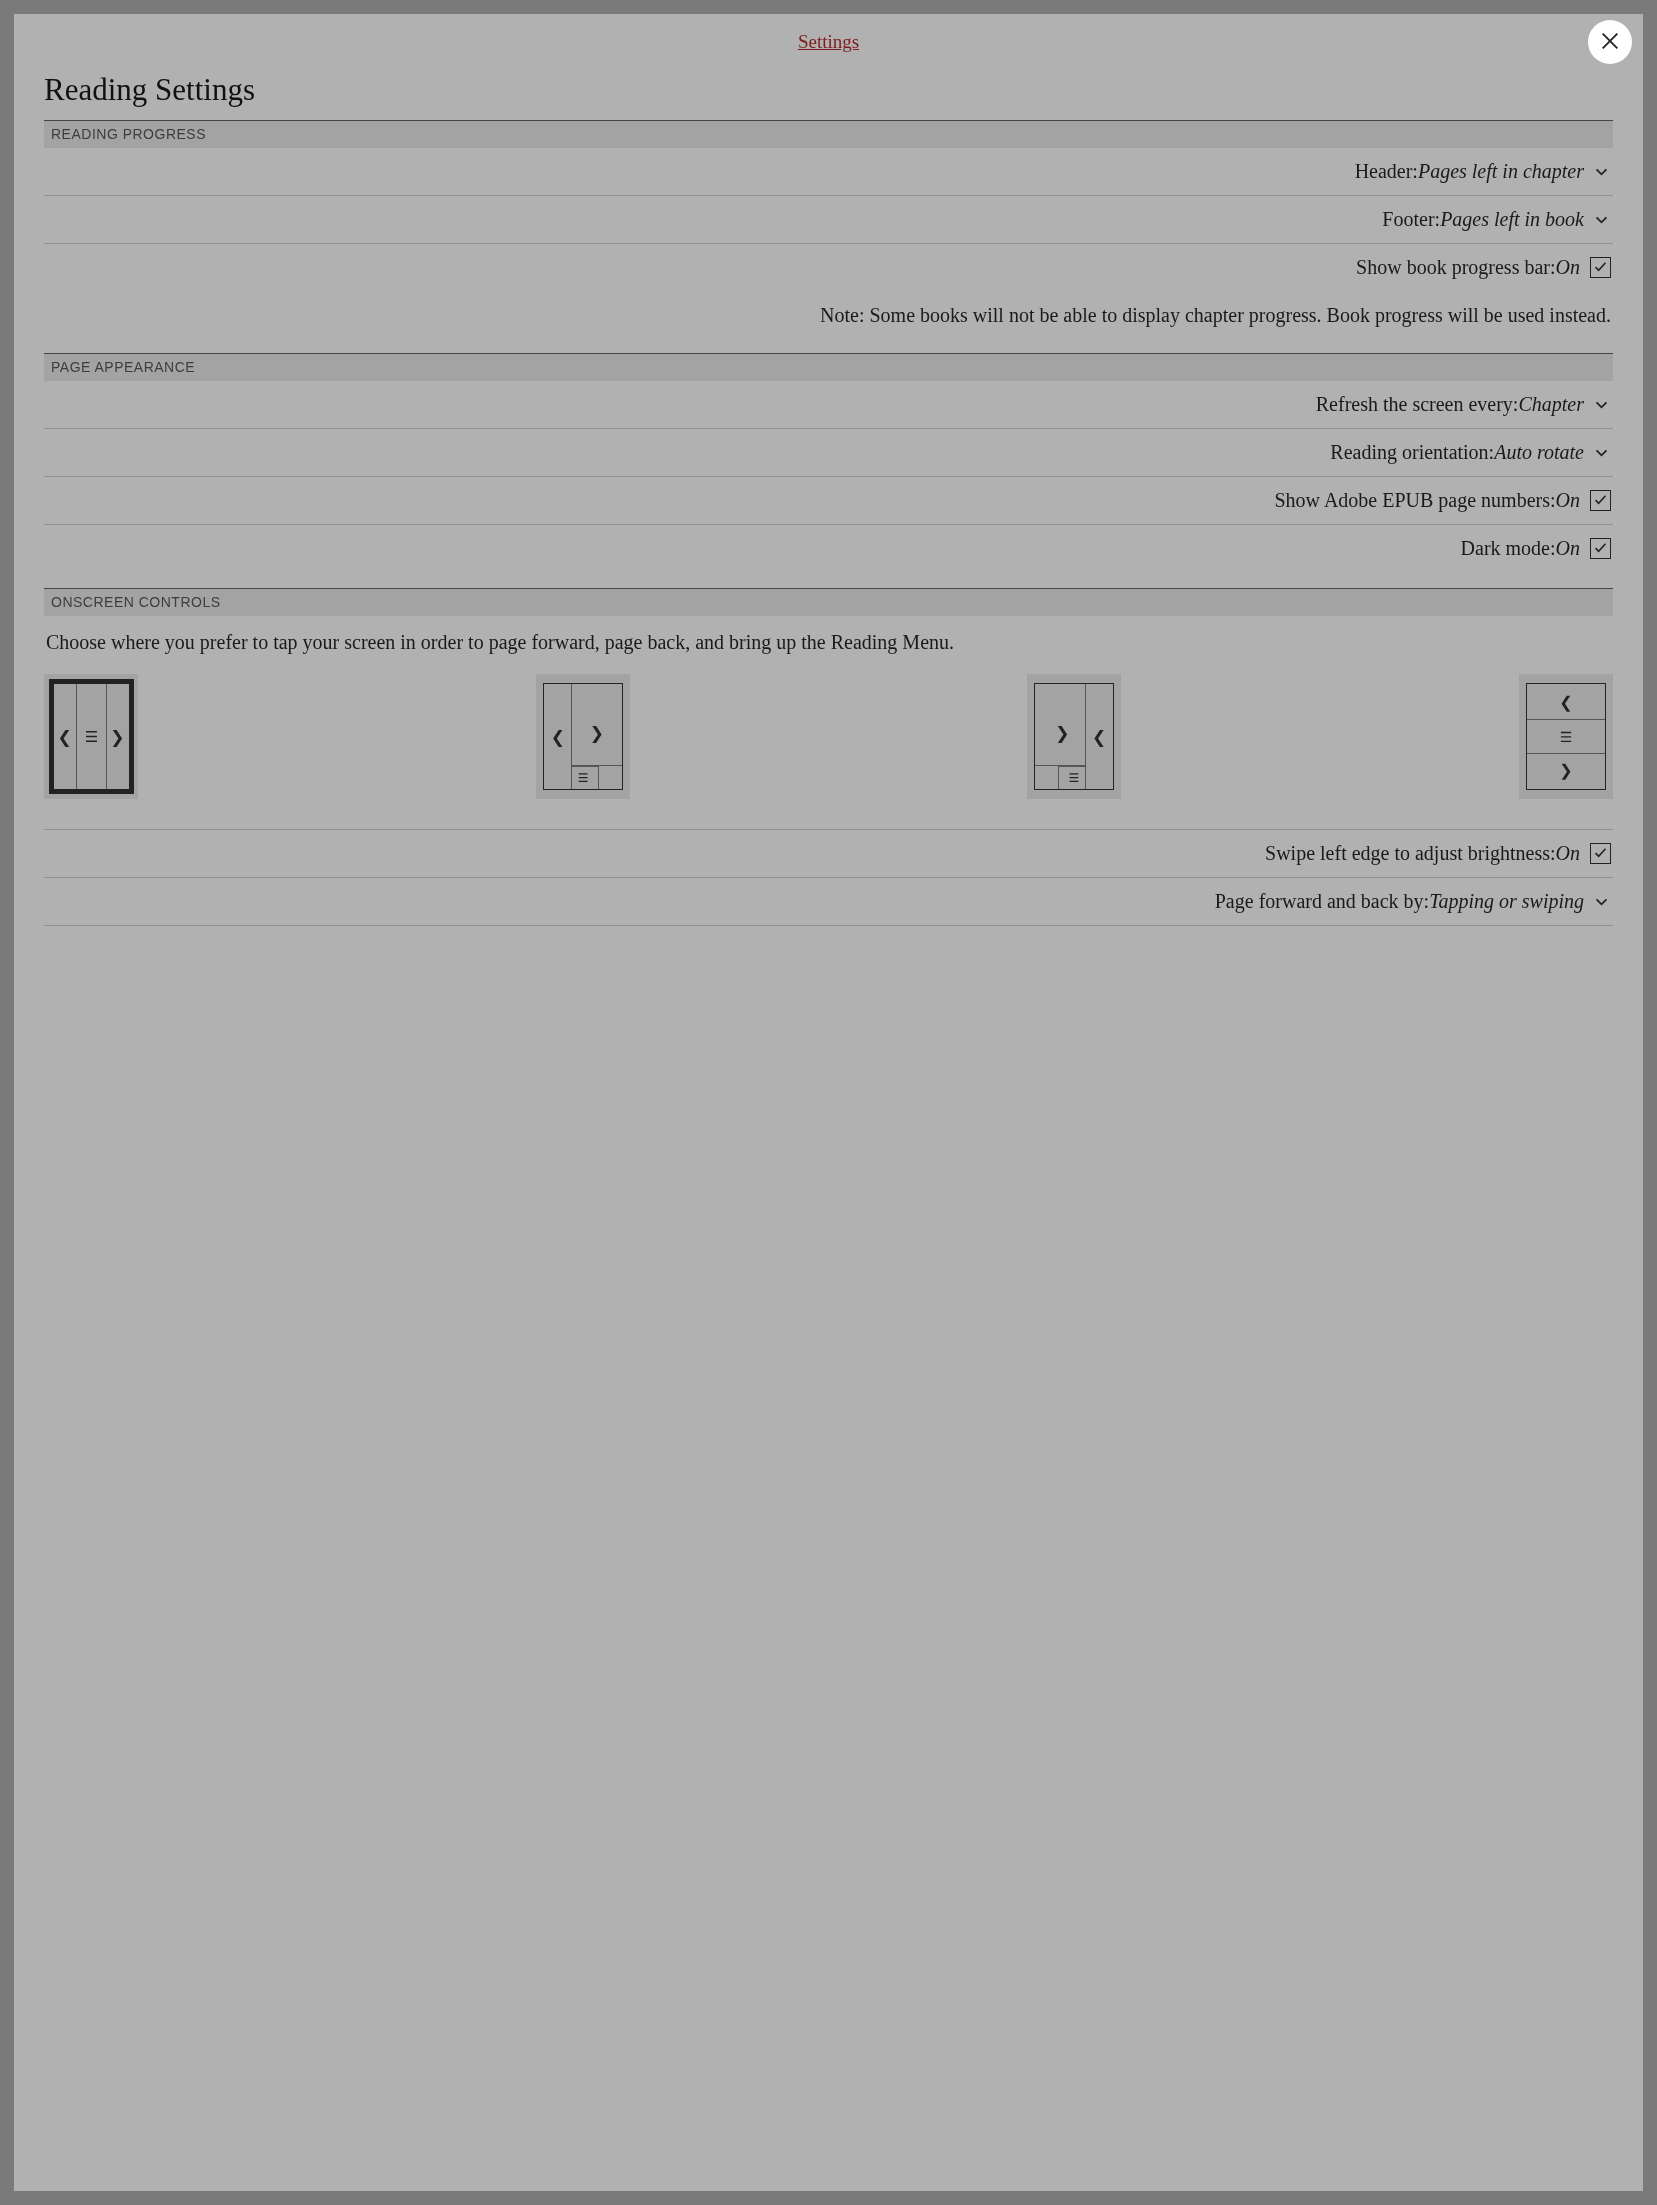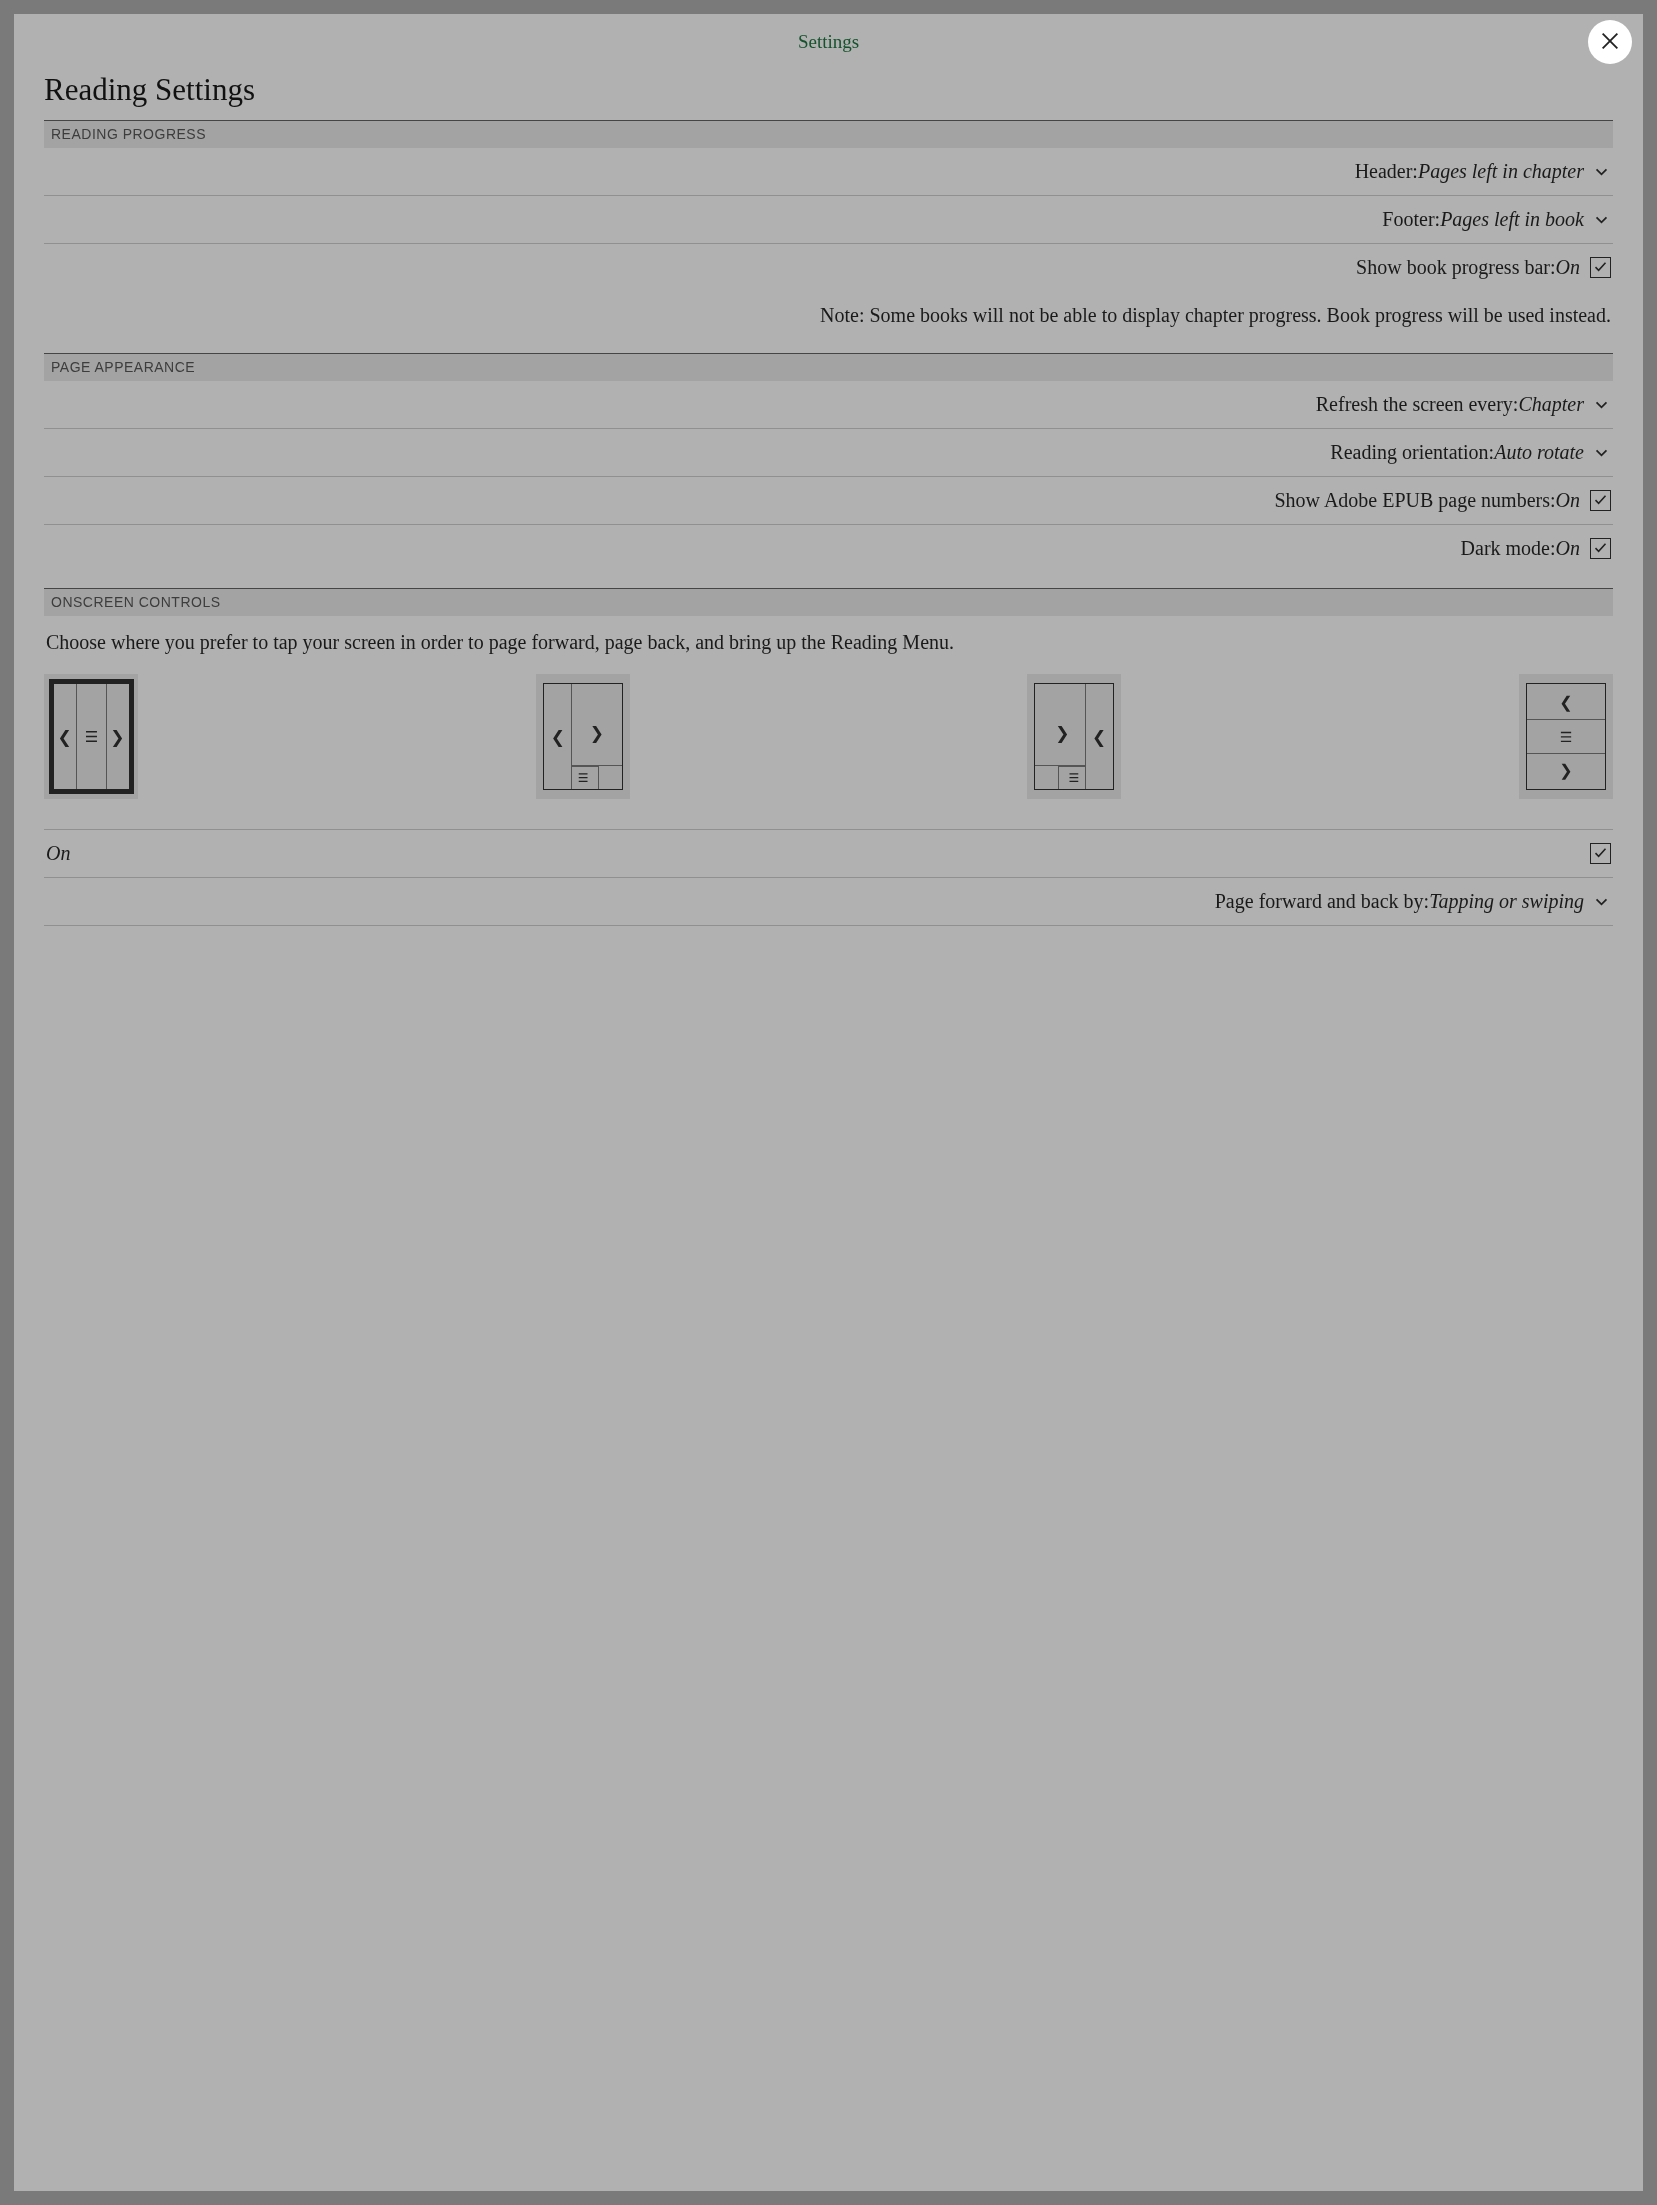--- a/index.html
+++ b/index.html
@@ -12,21 +12,22 @@
 .panel {
   background: #b1b1b1;
   width: 100%;
   min-height: 100%;
   position: relative;
 }
 .titlebar {
   text-align: center;
   padding: 17px 0 9px 0;
   font-size: 19px;
-  color: #14532d;
+  color: #7f1d1d;
+  text-decoration: underline;
 }
 .close-btn {
   position: absolute;
   top: 6px;
   right: 11px;
   width: 44px;
   height: 44px;
   border-radius: 50%;
   background: #fff;
   display: flex;
@@ -259,20 +260,21 @@
           <div style="position:absolute;left:0;right:0;bottom:35px;border-top:0.7px solid #555"></div>
           <span class="glyph" style="left:50%;top:9px;transform:translateX(-50%);font-size:16px;">❮</span>
           <span class="glyph" style="left:50%;top:50%;transform:translate(-50%,-50%);font-size:14px;">☰</span>
           <span class="glyph" style="left:50%;bottom:9px;transform:translateX(-50%);font-size:16px;">❯</span>
         </div>
       </div>
 
     </div>
 
     <div class="row">
+      <span class="label">Swipe left edge to adjust brightness:</span>
       <span class="value">On</span>
       <span class="checkbox">
         <span>
           <svg viewBox="0 0 24 24" fill="none" stroke="#222" stroke-width="2.5">
               <polyline points="4 13 9 18 20 6"></polyline>
             </svg>
         </span>
       </span>
     </div>
 

